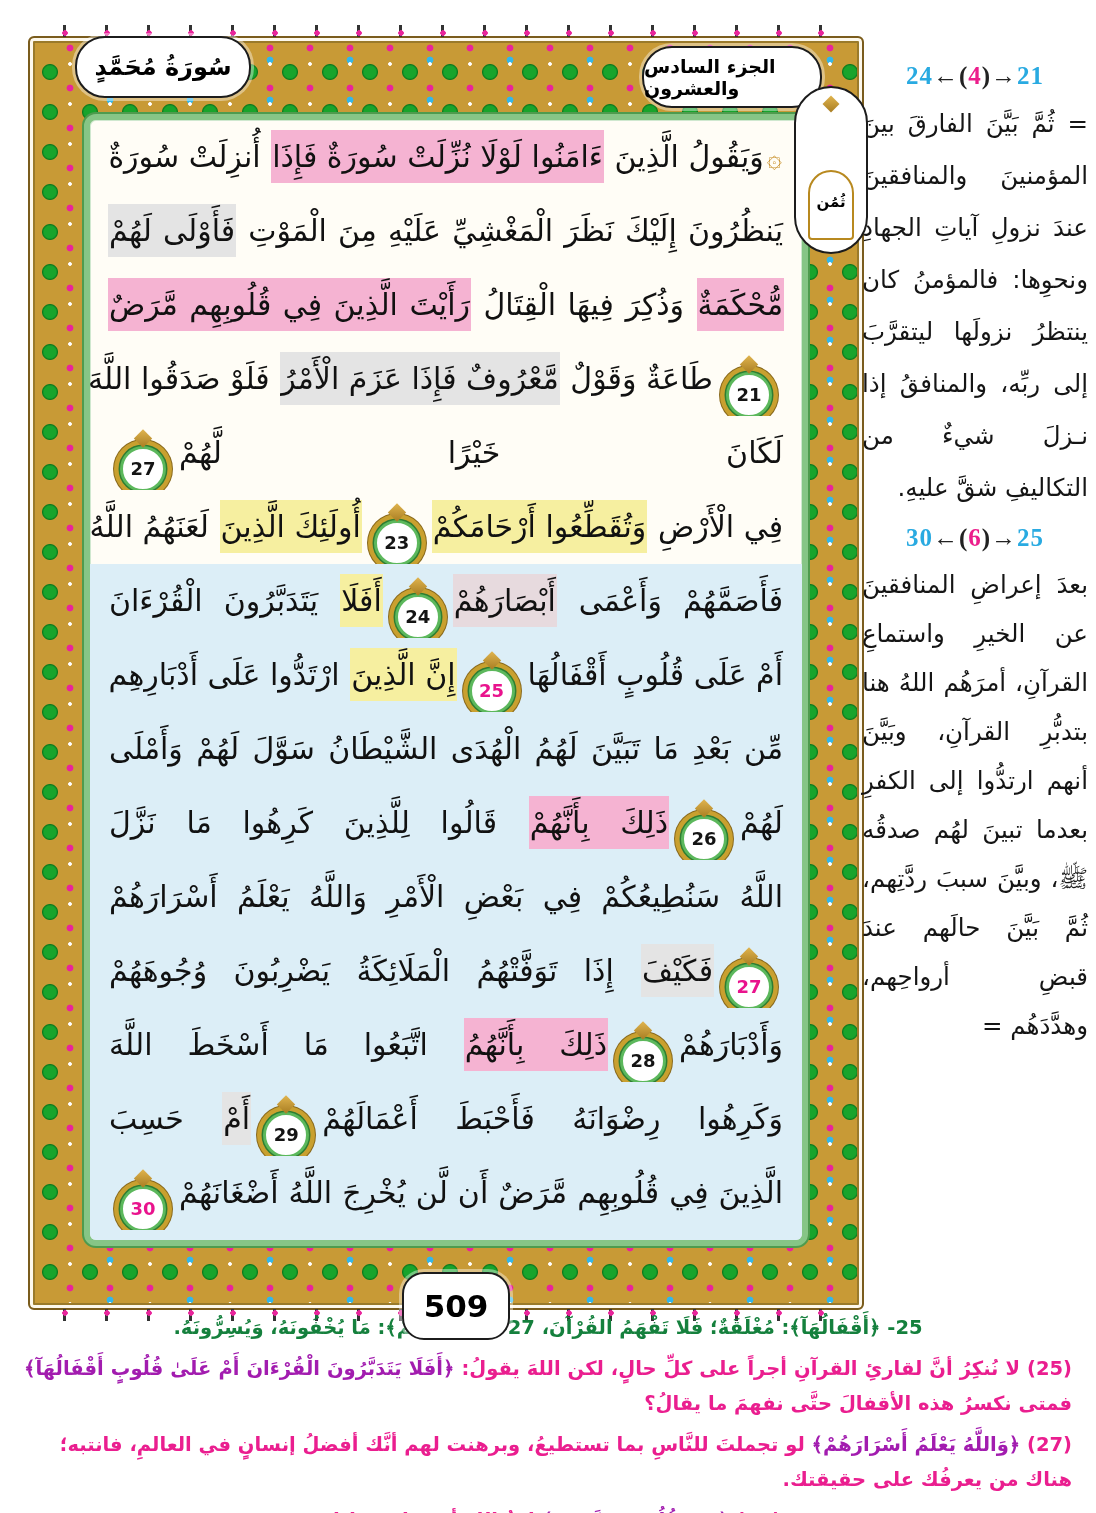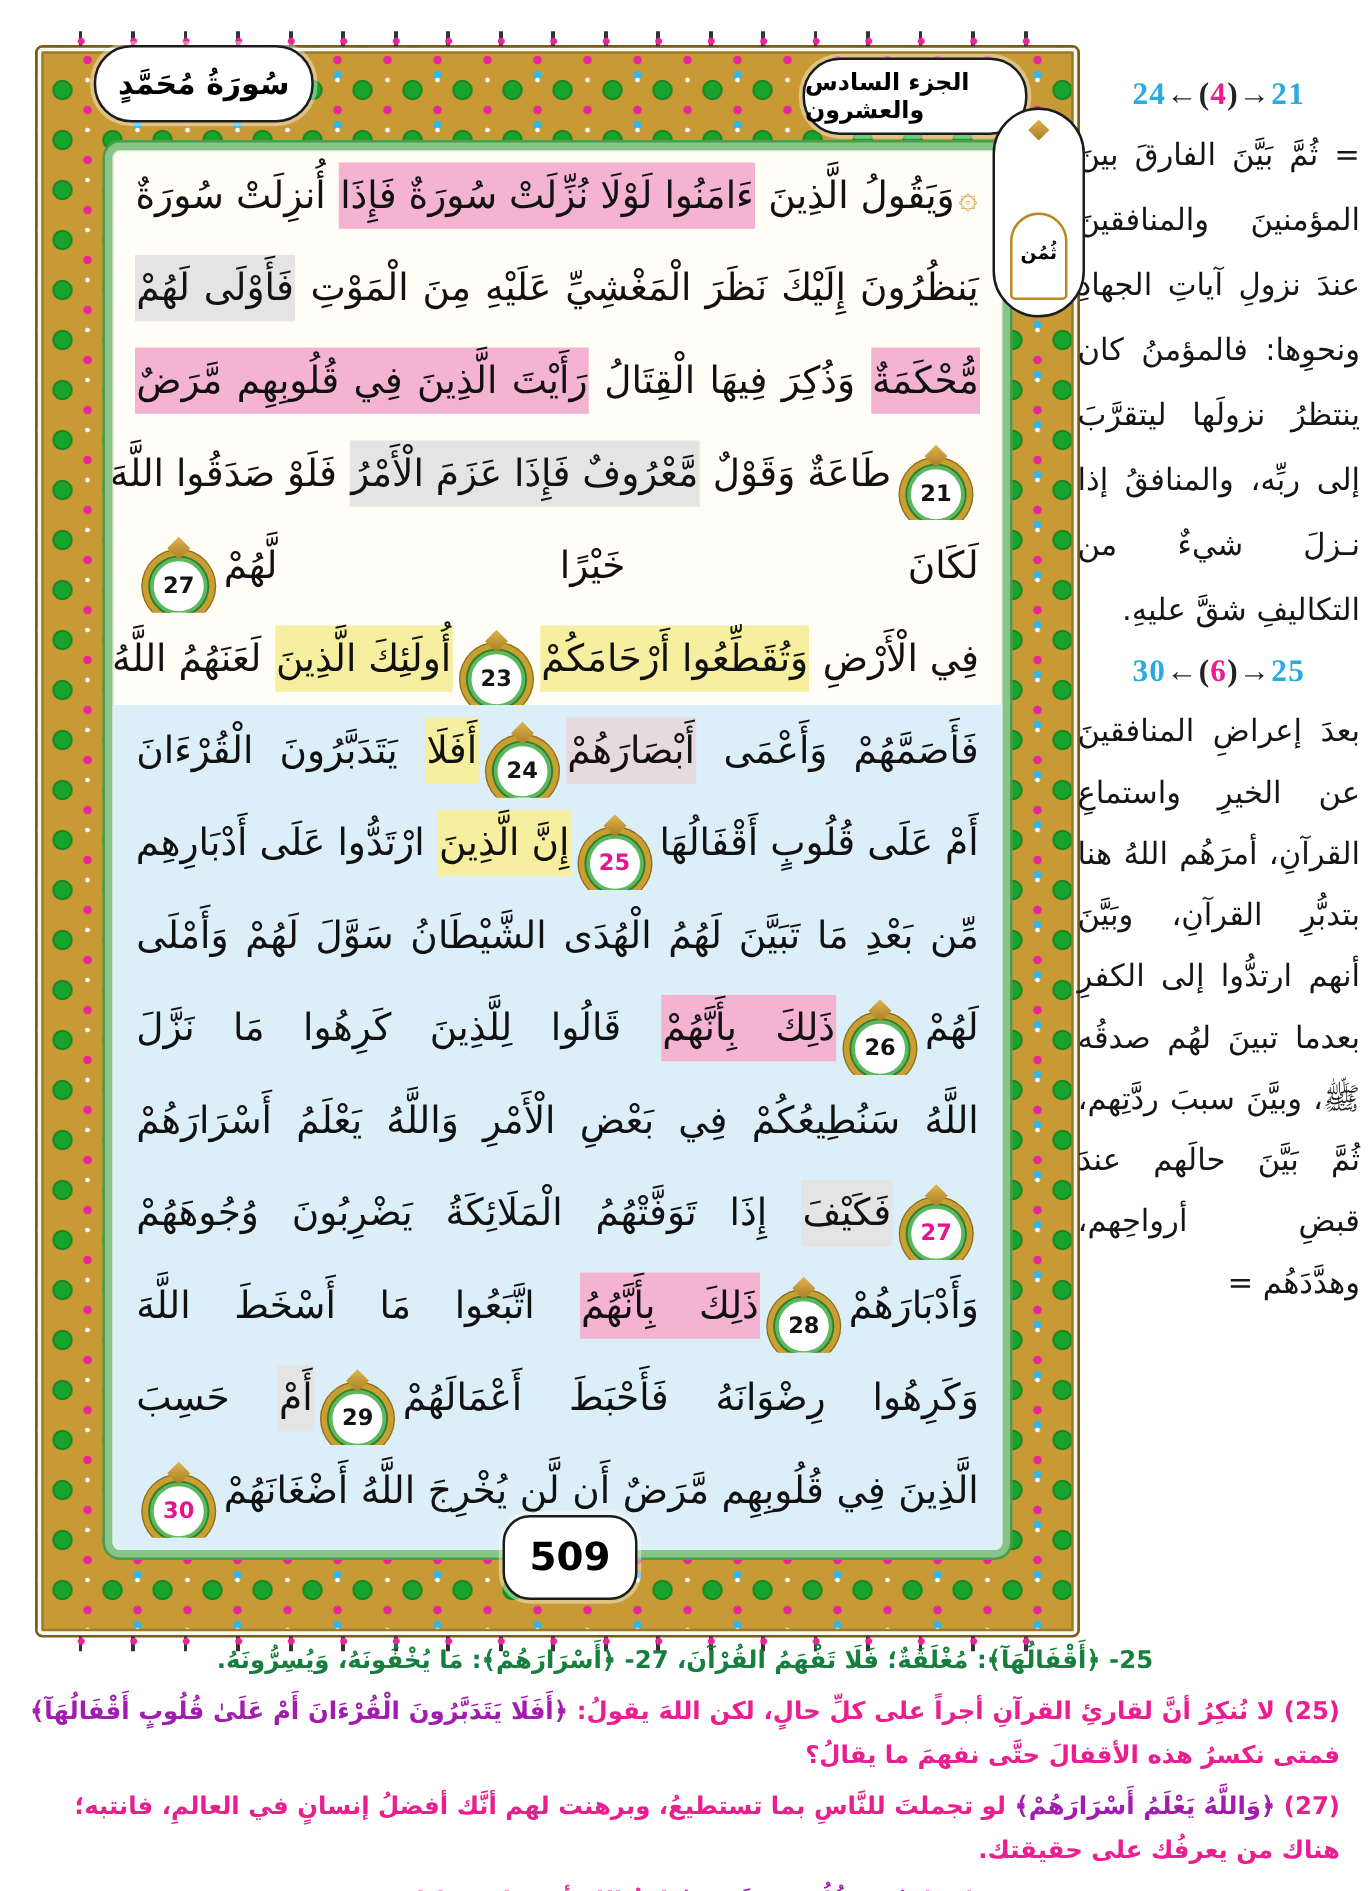--- a/index.html
+++ b/index.html
@@ -36,21 +36,21 @@
     overflow:hidden;
   }
   
   .cartouche{
     position:absolute;background:#ffffff;border:2.5px solid #1c1c1c;
     border-radius:30px;display:flex;align-items:center;justify-content:center;
     z-index:6;box-shadow:0 0 0 3px rgba(255,255,255,.4);
   }
   .cart-surah{left:75px;top:36px;width:172px;height:58px;font-size:24px;font-weight:bold;}
   .cart-juz{left:642px;top:46px;width:176px;height:58px;font-size:19px;font-weight:bold;}
-  .cart-page{left:402px;top:1212px;width:104px;height:64px;font-size:31px;font-weight:bold;border-radius:22px;}
+  .cart-page{left:402px;top:1272px;width:104px;height:64px;font-size:31px;font-weight:bold;border-radius:22px;}
   .thumun{
     position:absolute;left:794px;top:86px;width:74px;height:168px;z-index:7;
     background:#fff;border:2.5px solid #1c1c1c;border-radius:37px;
     display:flex;flex-direction:column;align-items:center;justify-content:flex-end;
     padding-bottom:12px;box-sizing:border-box;
   }
   .thumun::before{
     content:"";width:12px;height:12px;background:linear-gradient(135deg,#e0b44e,#a87d22);
     transform:rotate(45deg);margin-bottom:4px;position:absolute;top:10px;
   }

